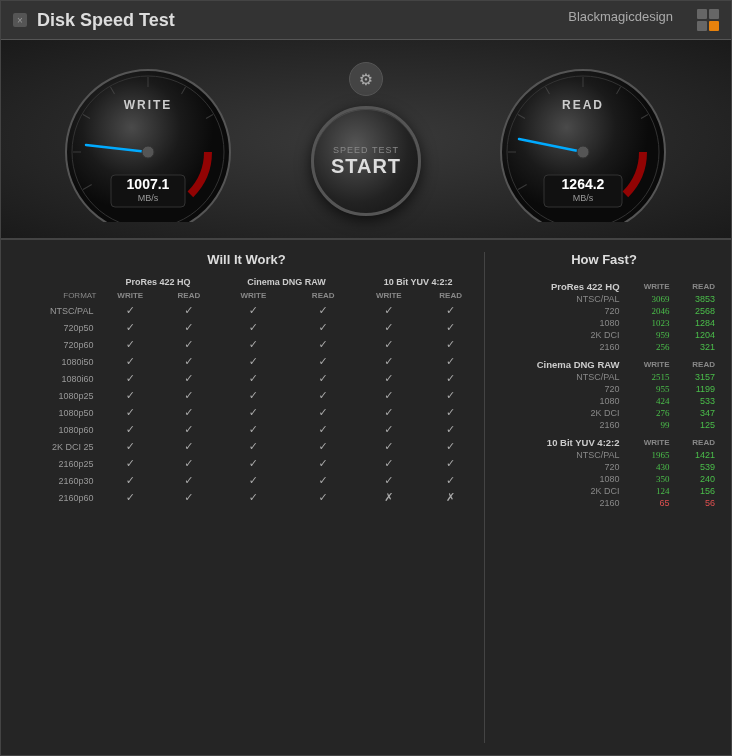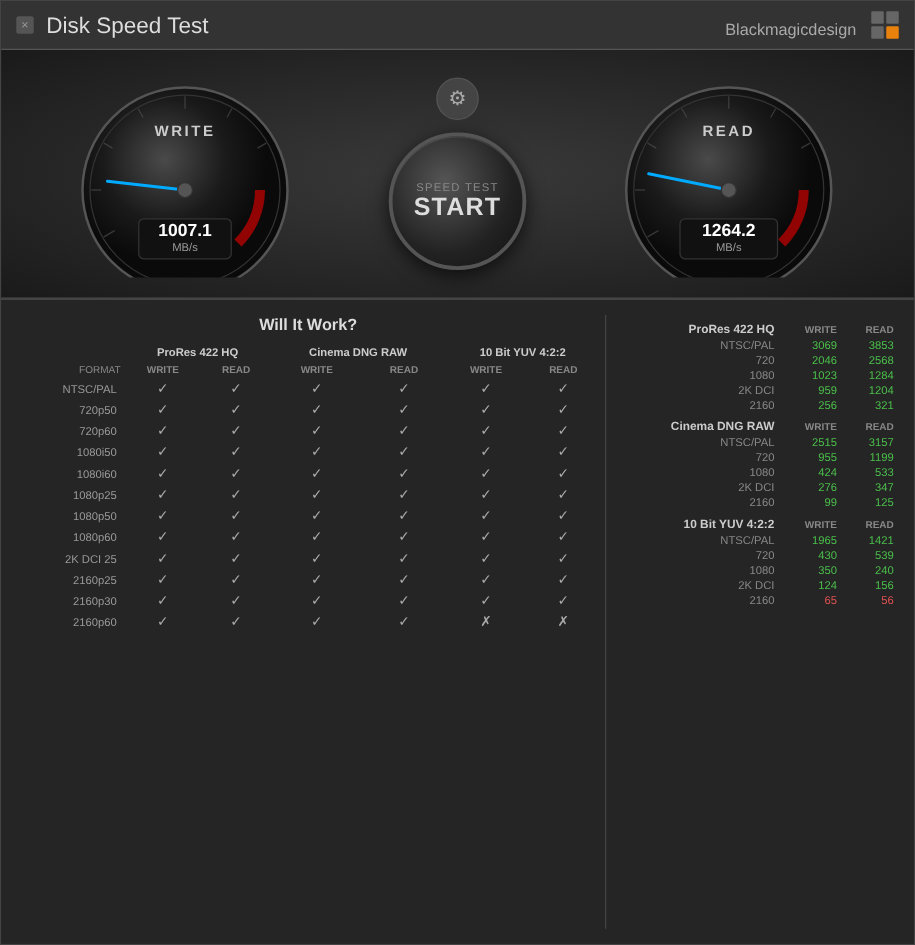--- a/index.html
+++ b/index.html
@@ -47,27 +47,27 @@
       align-items: center;
       justify-content: center;
       cursor: pointer;
       font-size: 10px;
       color: #999;
     }
 
     .title {
       color: #ddd;
       font-size: 18px;
-      font-weight: normal;
+      font-weight: bold;
     }
 
     .brand {
       display: flex;
-      align-items: flex-end;
-      gap: 12px;
+      align-items: flex-start;
+      gap: 24px;
     }
 
     .brand-text {
       color: #aaa;
       font-size: 13px;
     }
 
     .brand-squares {
       display: grid;
       grid-template-columns: 10px 10px;
@@ -236,21 +236,21 @@
       color: #888;
     }
 
     .hf-table .category-row td {
       color: #ccc;
       font-weight: bold;
       font-size: 9.5px;
       padding-top: 6px;
     }
 
-    .write-val { color: #4abe4a; }
+    .write-val { color: #4abe4a; font-family: Liberation Serif, serif; }
     .read-val { color: #4abe4a; }
     .red-val { color: #e05050; }
 
     .divider {
       width: 1px;
       background: #444;
       margin: 0 4px;
     }
   </style>
 </head>
@@ -489,20 +489,21 @@
     <td class="cross">✗</td>
     <td class="cross">✗</td>
   </tr>
           </tbody>
       </table>
     </div>
 
     <div class="divider"></div>
 
     <div class="how-fast">
+      <div class="section-title">How Fast?</div>
       <table class="hf-table">
         <tbody id="hf-tbody">
         <tr class="category-row">
     <td colspan="2" style="color:#ccc;font-weight:bold;padding-top:6px;font-size:9.5px;">ProRes 422 HQ</td>
     <td style="color:#888;font-size:8px;text-align:right;">WRITE</td>
     <td style="color:#888;font-size:8px;text-align:right;">READ</td>
   </tr>
             <tr>
       <td colspan="2" class="label-col">NTSC/PAL</td>
       <td class="write-val">3069</td>

